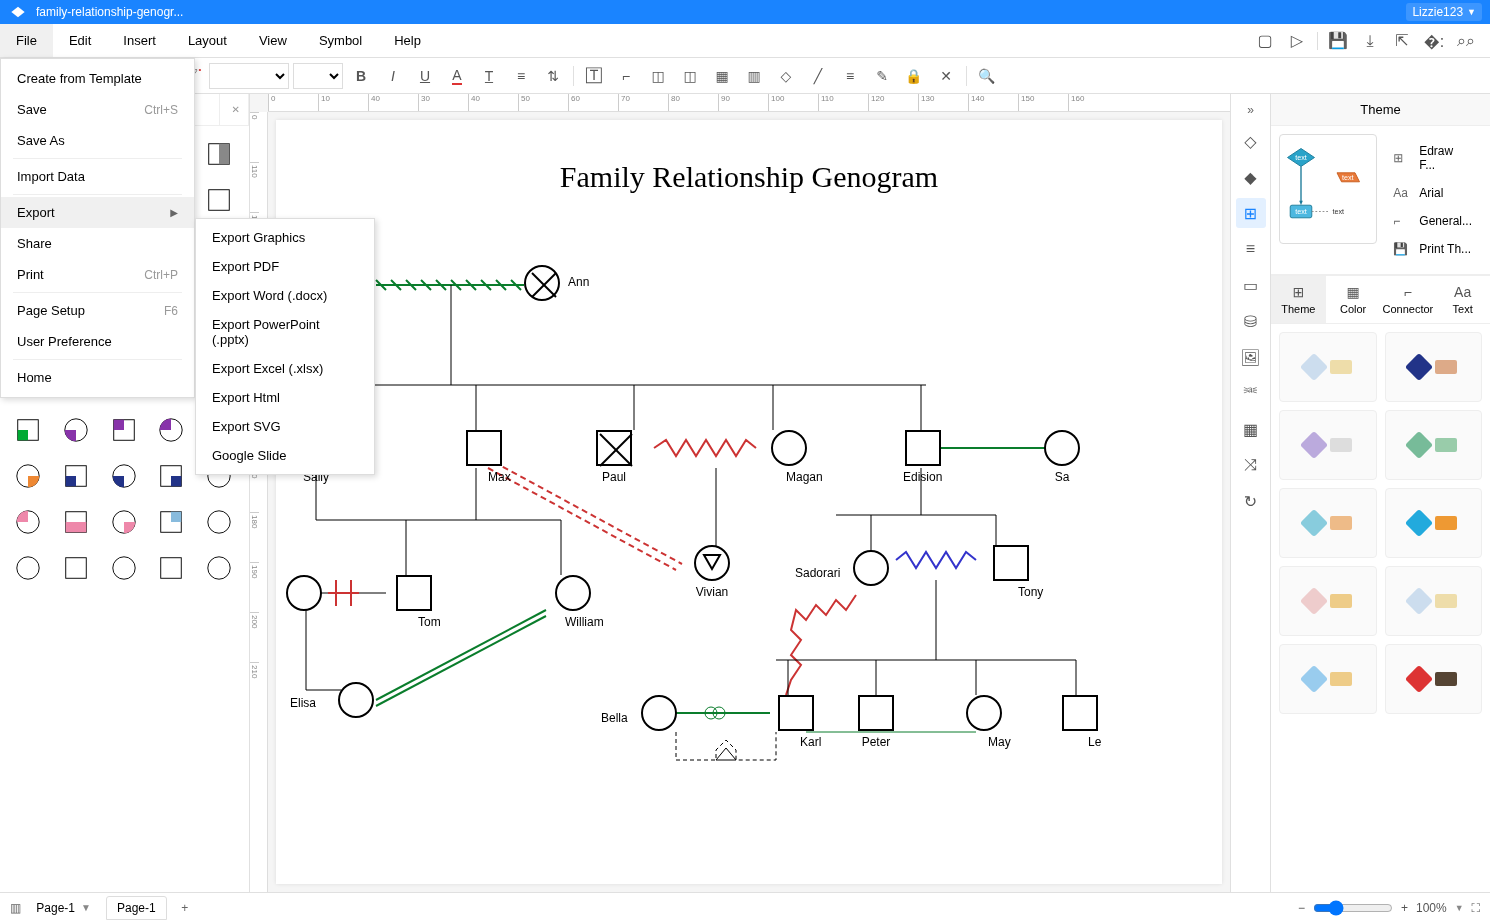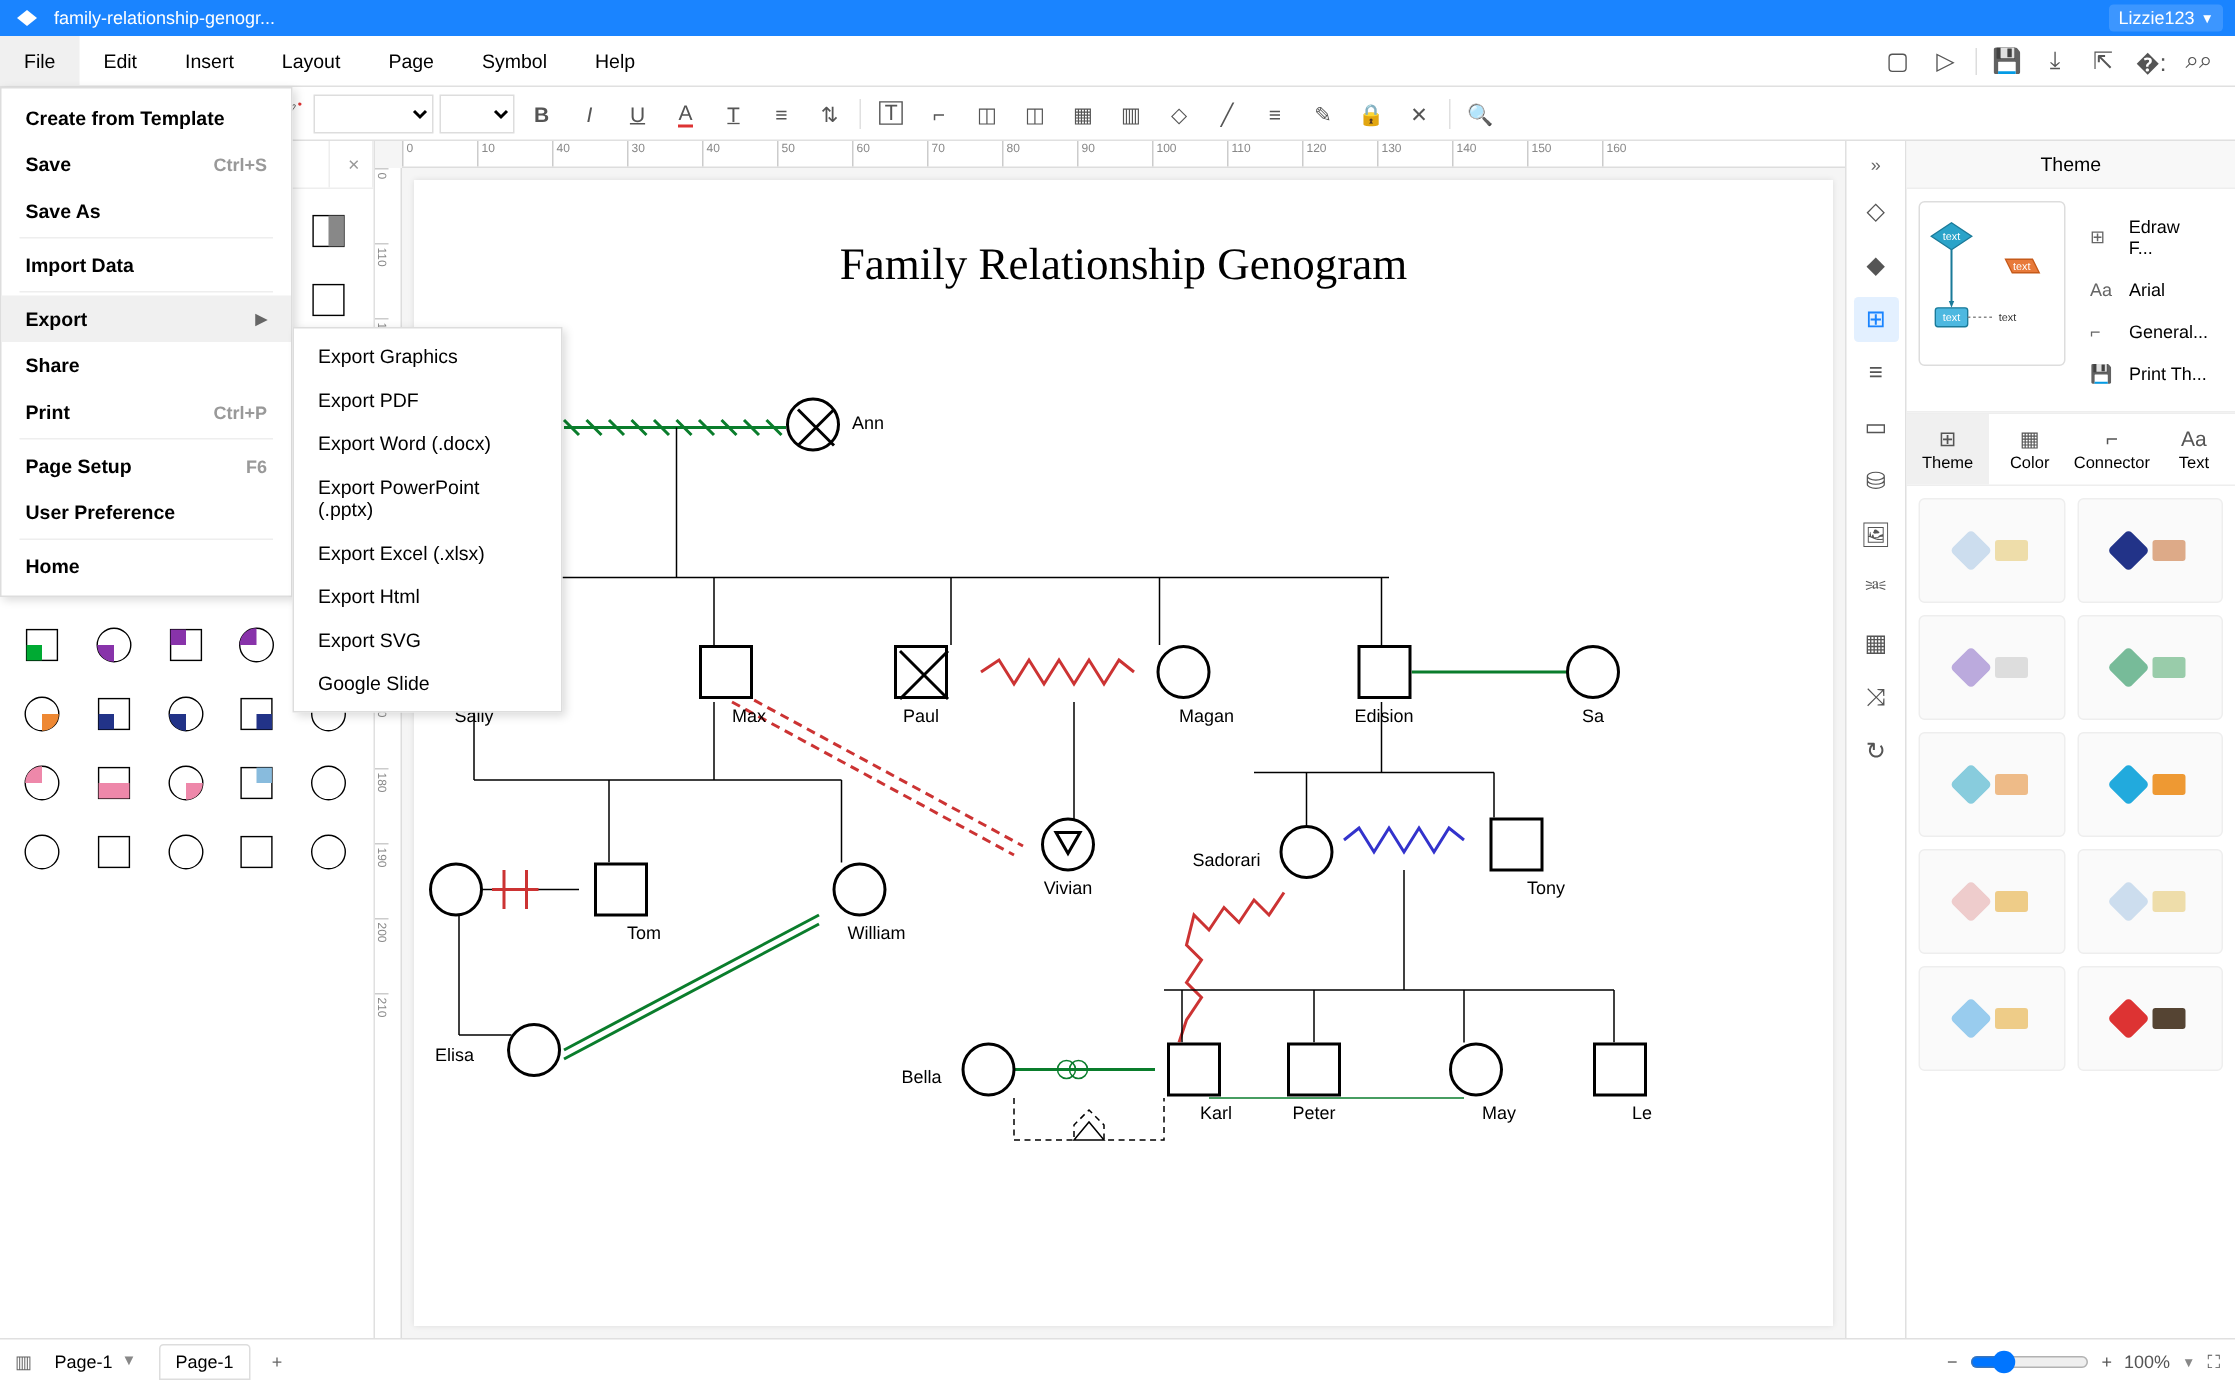--- a/index.html
+++ b/index.html
@@ -15,21 +15,21 @@
 
 .menu-bar { height: 34px; background: #fff; border-bottom: 1px solid #e0e0e0; display: flex; align-items: stretch; }
 .menu-left { display: flex; align-items: stretch; }
 .menu-item { padding: 0 16px; display: flex; align-items: center; font-size: 13px; cursor: pointer; }
 .menu-item.active { background: #f0f0f0; }
 .menu-right { margin-left: auto; display: flex; align-items: center; gap: 8px; padding-right: 12px; }
 .menu-right .ico { width: 24px; height: 24px; display: flex; align-items: center; justify-content: center; cursor: pointer; color: #555; }
 .menu-divider { width: 1px; height: 18px; background: #ddd; }
 
 
-.file-dropdown { position: absolute; top: 58px; left: 0; width: 195px; background: #fff; border: 1px solid #ddd; box-shadow: 2px 2px 6px rgba(0,0,0,0.15); z-index: 100; padding: 4px 0; font-weight: bold; }
+.file-dropdown { position: absolute; top: 58px; left: 0; width: 195px; background: #fff; border: 1px solid #ddd; box-shadow: 2px 2px 6px rgba(0,0,0,0.15); z-index: 100; padding: 4px 0; }
 .dd-item { padding: 8px 16px; font-size: 13px; display: flex; justify-content: space-between; align-items: center; cursor: pointer; }
 .dd-item.highlighted { background: #f0f0f0; }
 .dd-item .shortcut { color: #999; font-size: 12px; }
 .dd-item .arrow { color: #666; font-size: 10px; }
 .dd-sep { height: 1px; background: #eee; margin: 2px 12px; }
 
 .export-sub { position: absolute; top: 218px; left: 195px; width: 180px; background: #fff; border: 1px solid #ddd; box-shadow: 2px 2px 6px rgba(0,0,0,0.15); z-index: 101; padding: 4px 0; }
 .sub-item { padding: 7px 16px; font-size: 13px; cursor: pointer; }
 
 
@@ -119,21 +119,21 @@
     <span class="chev">▼</span>
   </div>
 </div>
 
 <div class="menu-bar">
   <div class="menu-left">
     <div class="menu-item active">File</div>
     <div class="menu-item">Edit</div>
     <div class="menu-item">Insert</div>
     <div class="menu-item">Layout</div>
-    <div class="menu-item">Page</div>
+    <div class="menu-item">View</div>
     <div class="menu-item">Symbol</div>
     <div class="menu-item">Help</div>
   </div>
   <div class="menu-right">
     <div class="ico">▢</div>
     <div class="ico">▷</div>
     <div class="menu-divider"></div>
     <div class="ico">💾</div>
     <div class="ico">⤓</div>
     <div class="ico">⇱</div>

